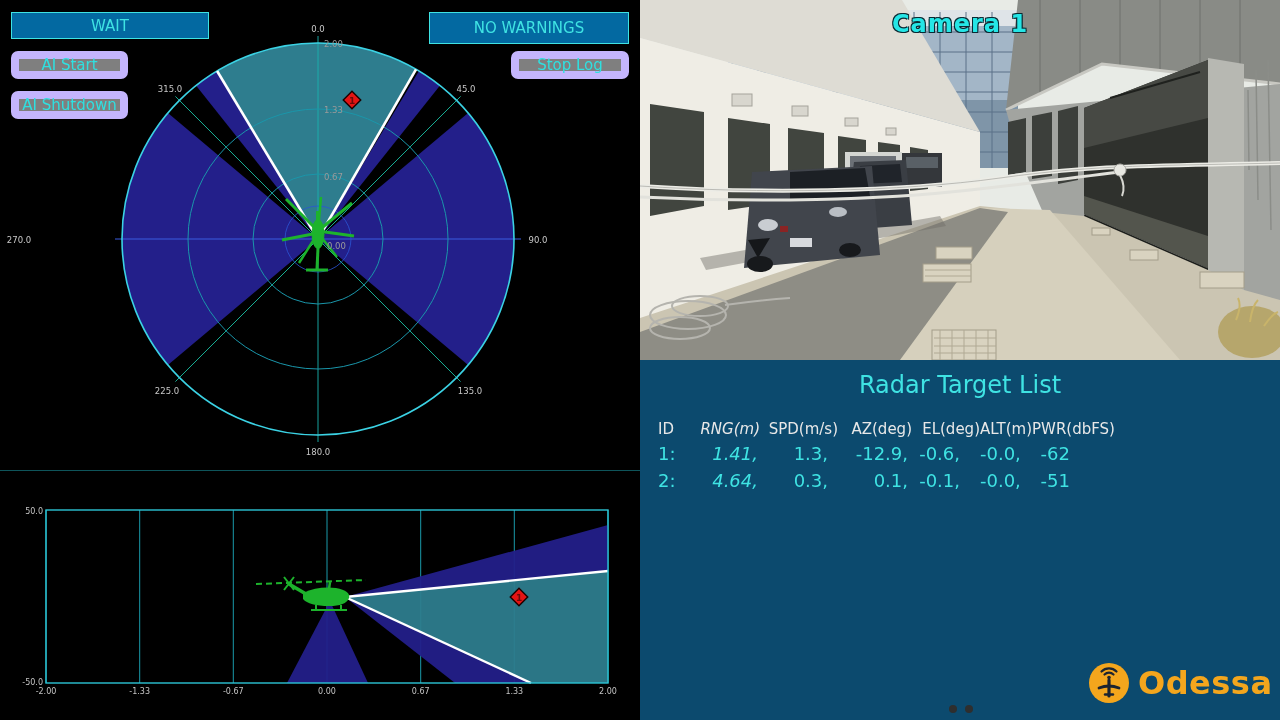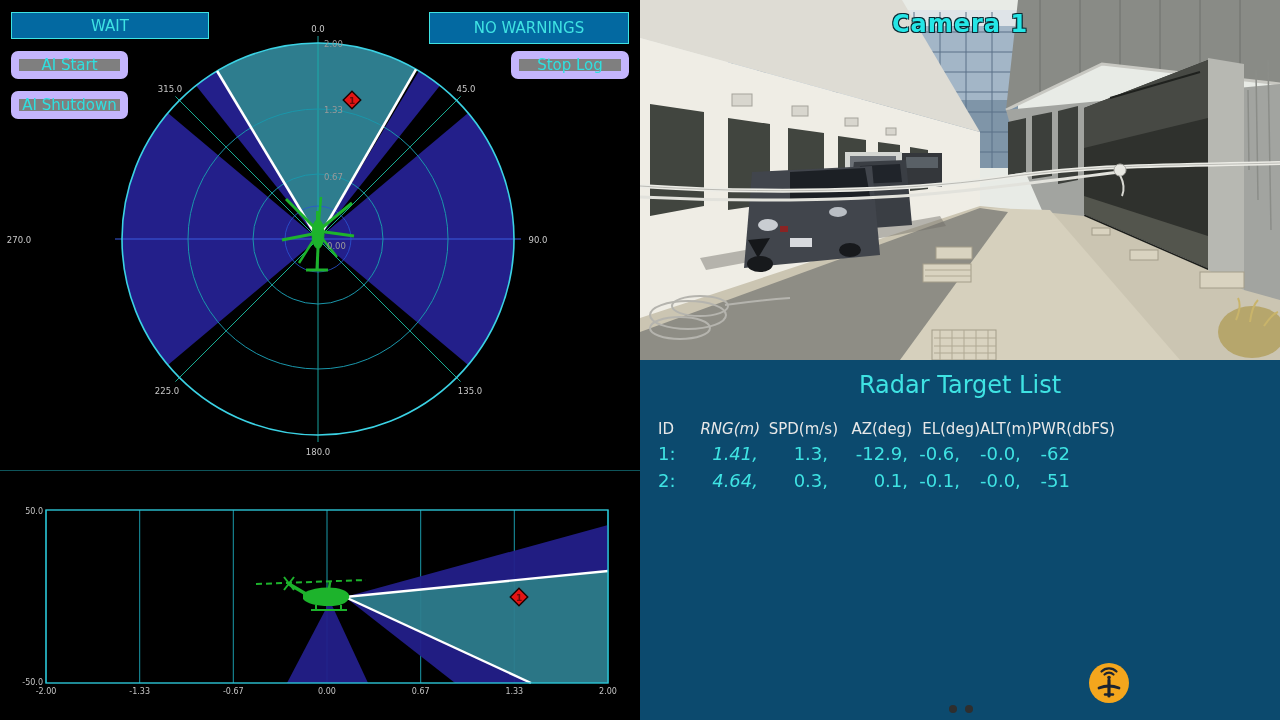--- a/index.html
+++ b/index.html
@@ -358,18 +358,19 @@
         <circle cx="21" cy="21" r="20" fill="#f4a61d"></circle>
         <g stroke="#1d2430" fill="none" stroke-linecap="round">
           <circle cx="21" cy="15.5" r="1.8" fill="#1d2430" stroke="none"></circle>
           <path d="M16.5,12.5 a6.5,6.5 0 0 1 9,0" stroke-width="2.2"></path>
           <path d="M13.5,9.5 a10.5,10.5 0 0 1 15,0" stroke-width="2.2"></path>
           <line x1="21" y1="18" x2="21" y2="34" stroke-width="3.2"></line>
           <path d="M11,26 Q21,22 31,26" stroke-width="2.8"></path>
           <line x1="17" y1="32.5" x2="25" y2="32.5" stroke-width="2.4"></line>
         </g>
       </svg>
+      <span class="brand-text">Odessa</span>
     </div>
 
     <div class="dot" style="left:309px;top:705px;"></div>
     <div class="dot" style="left:325px;top:705px;"></div>
   </div>
 </div>
 
 </body></html>

